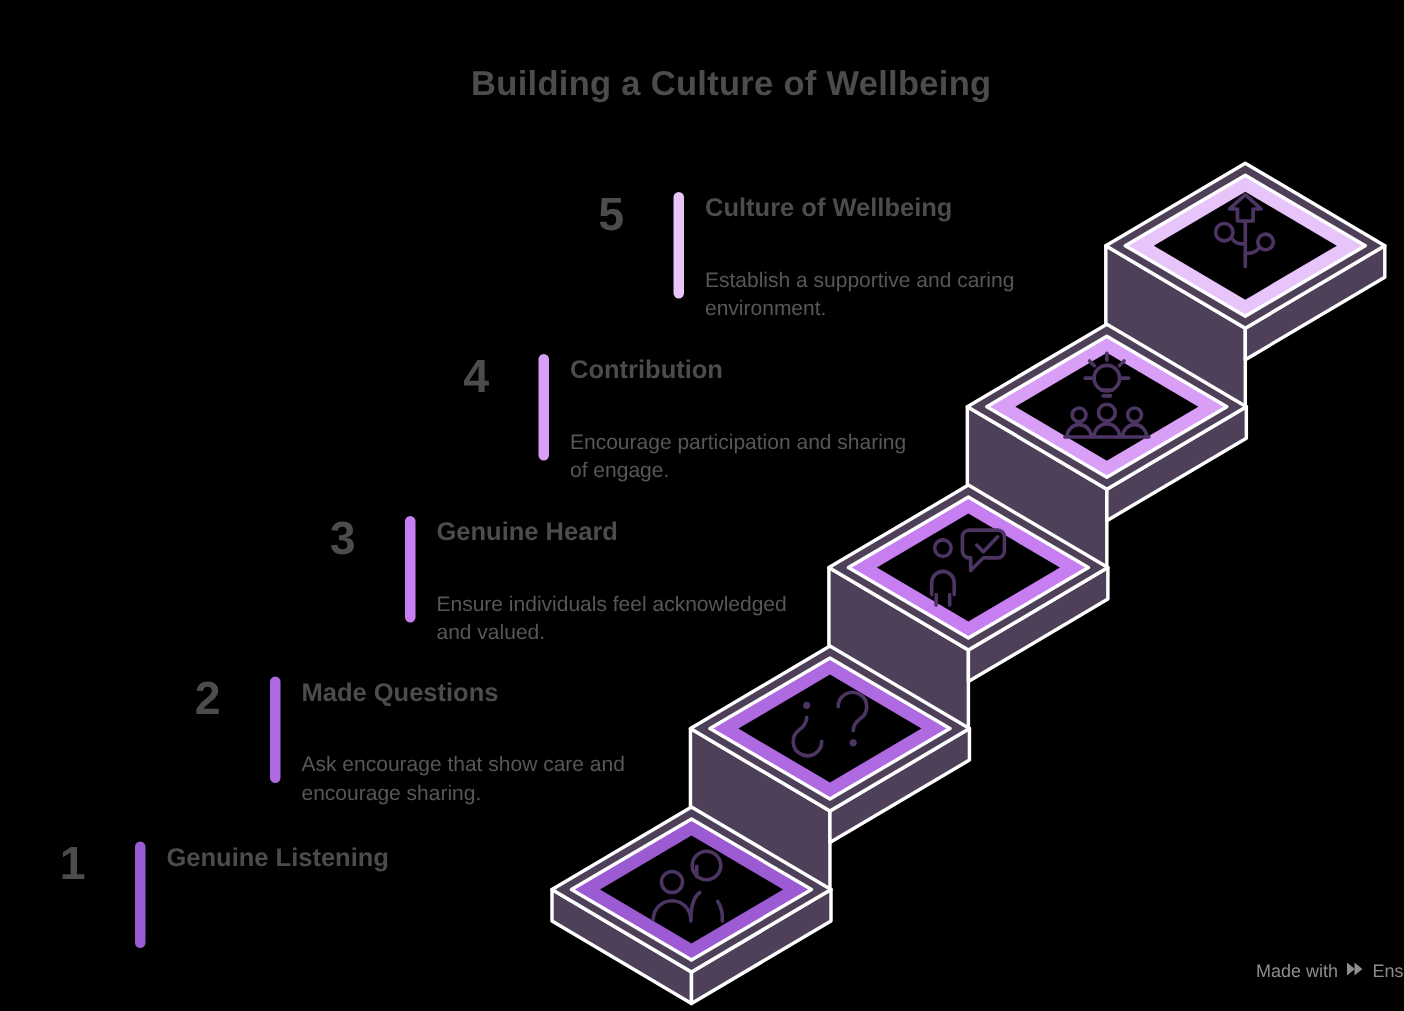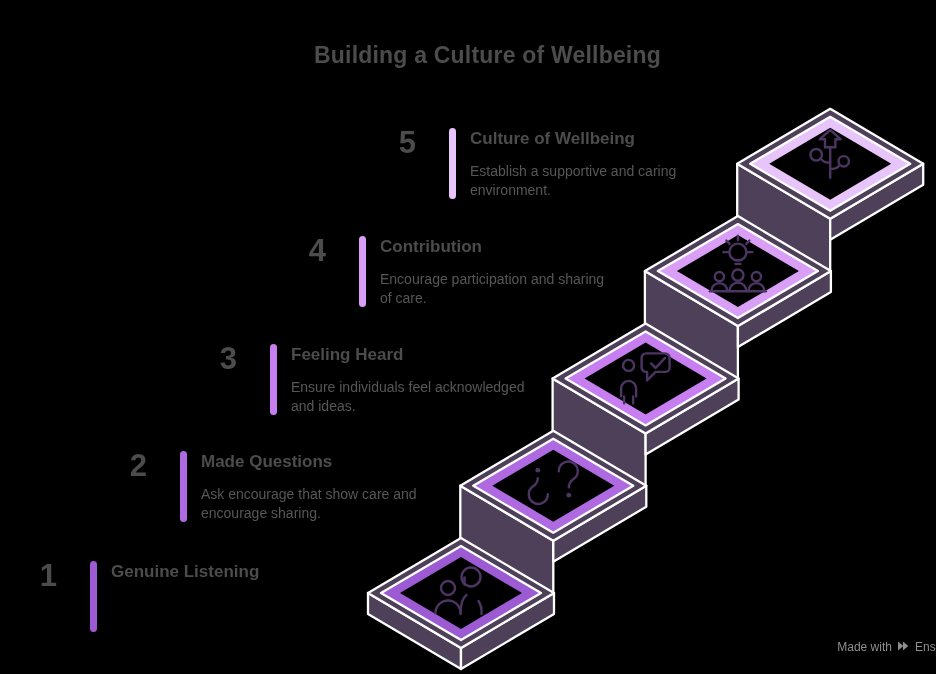--- a/index.html
+++ b/index.html
@@ -19,21 +19,21 @@
   }
   .step-bar{
     position:absolute;left:0;top:1px;width:7px;height:71px;border-radius:3.5px;
     background:#a06ad8;
   }
   .step-heading{
     margin-left:21px;font-size:17px;line-height:24px;font-weight:bold;
     color:var(--c-heading,#4c4c4c);
   }
   .step-desc{
-    margin-left:21px;margin-top:11px;width:236px;
+    margin-left:21px;margin-top:26px;width:236px;
     font-size:14px;line-height:18.5px;color:var(--c-desc,#575757);
   }
   .watermark{
     position:absolute;right:22px;bottom:20px;display:flex;gap:5px;
     font-size:12px;font-weight:500;color:var(--c-wm,#8d8d8d);
   }
   .wm-logo{display:inline-block;width:13px;height:12px;}
 </style>
 </head>
 <body>
@@ -132,29 +132,29 @@
   <div class="step-label" style="left:180px;top:450px;">
     <div class="step-num">2</div>
     <div class="step-bar" style="background: rgb(175, 106, 226);"></div>
     <div class="step-heading">Made Questions</div>
     <div class="step-desc">Ask encourage that show care and encourage sharing.</div>
   </div>
 
   <div class="step-label" style="left:270px;top:343px;">
     <div class="step-num">3</div>
     <div class="step-bar" style="background: rgb(199, 126, 241);"></div>
-    <div class="step-heading">Feeling Heard</div>
-    <div class="step-desc">Ensure individuals feel acknowledged and ideas.</div>
+    <div class="step-heading">Genuine Heard</div>
+    <div class="step-desc">Ensure individuals feel acknowledged and valued.</div>
   </div>
 
   <div class="step-label" style="left:359px;top:235px;">
     <div class="step-num">4</div>
     <div class="step-bar" style="background: rgb(217, 159, 247);"></div>
     <div class="step-heading">Contribution</div>
-    <div class="step-desc">Encourage participation and sharing of care.</div>
+    <div class="step-desc">Encourage participation and sharing of engage.</div>
   </div>
 
   <div class="step-label" style="left:449px;top:127px;">
     <div class="step-num">5</div>
     <div class="step-bar" style="background: rgb(231, 196, 250);"></div>
     <div class="step-heading">Culture of Wellbeing</div>
     <div class="step-desc">Establish a supportive and caring environment.</div>
   </div>
 
   <div class="watermark">

